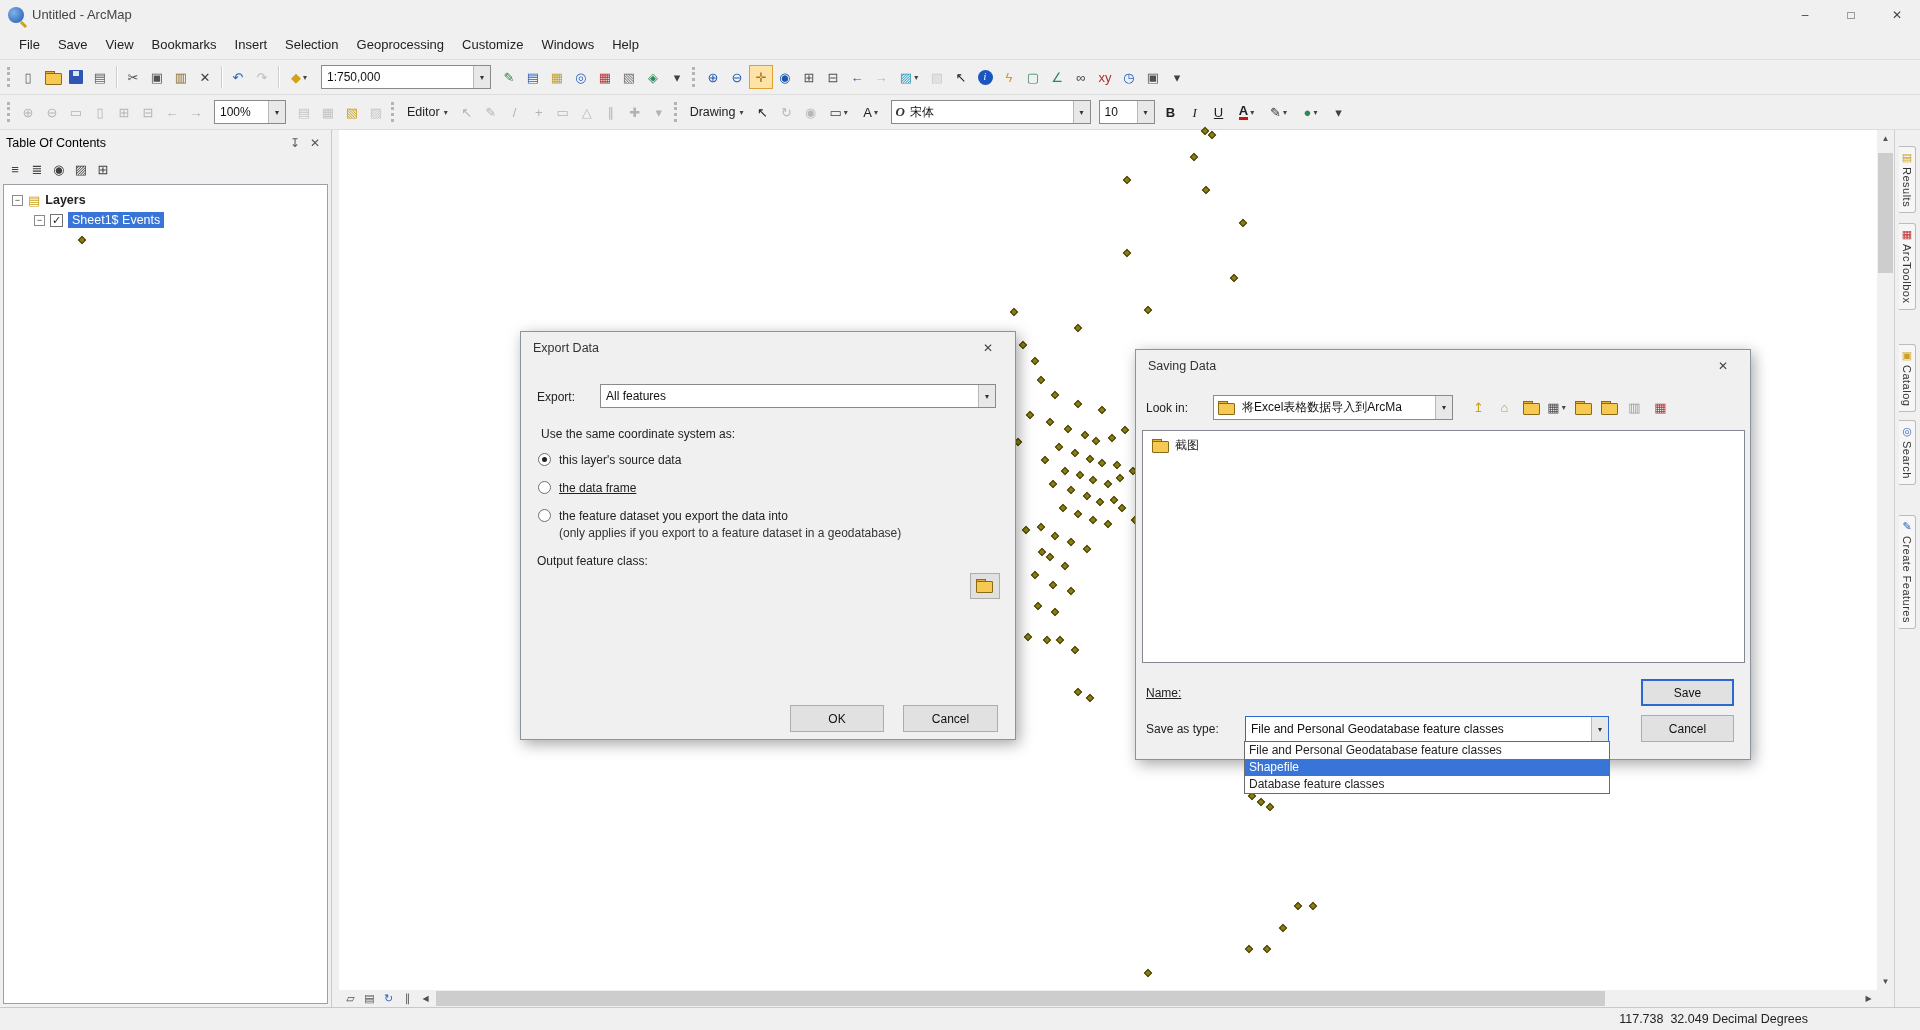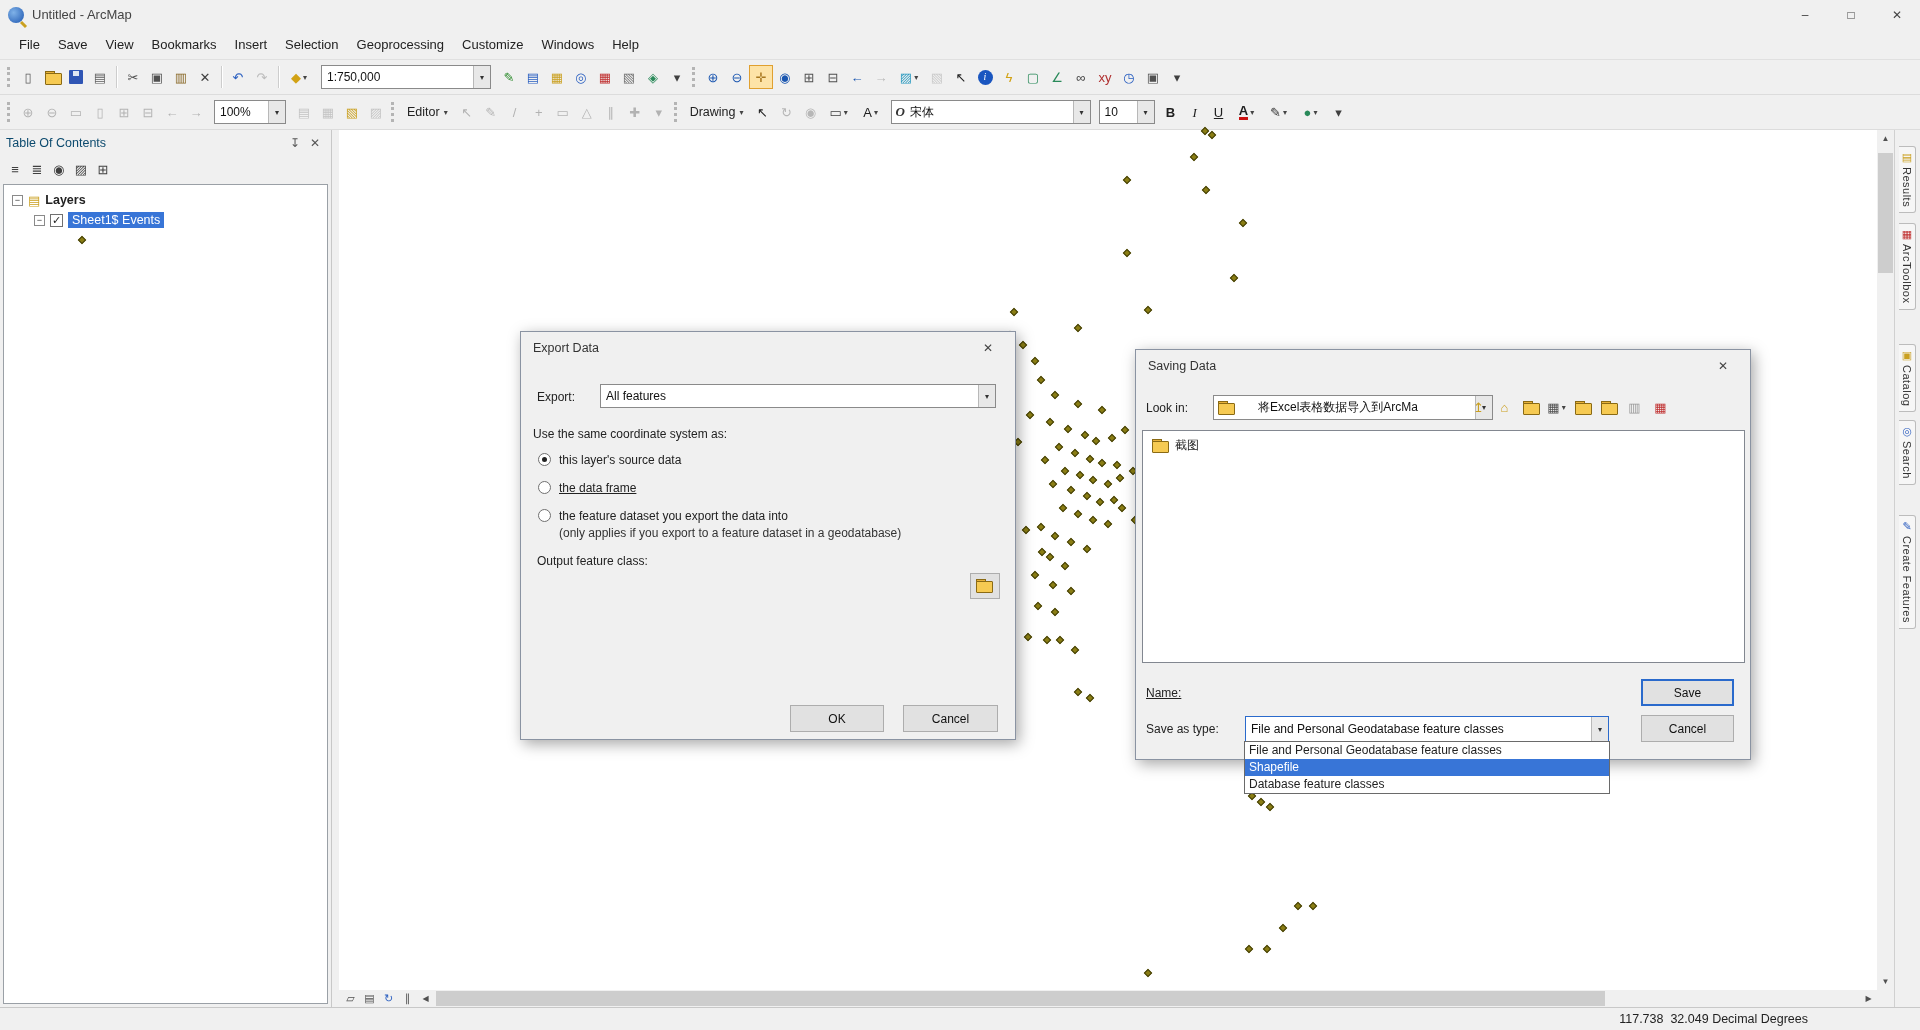--- a/index.html
+++ b/index.html
@@ -55,21 +55,21 @@
   .ic-bold .gl { font-weight:bold; }
   .ic-italic .gl { font-style:italic; font-family:"Liberation Serif", serif; }
   .ic-underline .gl { text-decoration:underline; }
 
   
   #main { display:flex; height:877px; }
 
   
   #toc { width:332px; flex:none; background:#f0f0f0; border-right:1px solid #c8c8c8; display:flex; flex-direction:column; }
   #toc-header { height:26px; display:flex; align-items:center; padding:0 6px; }
-  #toc-title { font-size:12.5px; color:#0c4a6e; }
+  #toc-title { font-size:12.5px; color:#000000; }
   #toc-header .hbtn { width:20px; height:20px; display:flex; align-items:center; justify-content:center; color:#555; font-size:12px; }
   #toc-header .spacer { flex:1; }
   #toc-toolbar { height:26px; display:flex; align-items:center; padding:0 4px; }
   #toc-toolbar .ico { width:22px; height:22px; }
   #toc-tree { flex:1; margin:2px 3px 3px 3px; background:#fff; border:1px solid #9aa0a6; padding-top:5px; font-size:12.5px; overflow:hidden; }
   .tree-row { display:flex; align-items:center; height:20px; gap:5px; }
   .exp { width:11px; height:11px; border:1px solid #8a8a8a; background:#fff; font-size:9px; line-height:9px; text-align:center; color:#333; flex:none; }
   .cb { width:13px; height:13px; border:1px solid #707070; background:#fff; display:flex; align-items:center; justify-content:center; font-size:11px; color:#222; flex:none; }
   .df-icon { color:#caa020; font-size:13px; }
   .layer-sel { background:#3875d7; color:#fff; padding:1px 4px; }
@@ -631,21 +631,21 @@
   <div class="dlg" id="export-dialog">
     <div class="dlg-title">
       <span>Export Data</span>
       <span class="dlg-close">✕</span>
     </div>
     <span class="dlabel" style="left:16px;top:58px;">Export:</span>
     <div class="combo dcombo" style="left:79px;top:52px;width:396px;">
       <span class="val">All features</span>
       <span class="cbtn">▾</span>
     </div>
-    <span class="dlabel" style="left:12px;top:95px;">Use the same coordinate system as:</span>
+    <span class="dlabel" style="left:20px;top:95px;">Use the same coordinate system as:</span>
     <span class="radio sel" style="left:17px;top:121px;"></span>
     <span class="dlabel" style="left:38px;top:121px;">this layer's source data</span>
     <span class="radio" style="left:17px;top:149px;"></span>
     <span class="dlabel" style="left:38px;top:149px;text-decoration:underline;">the data frame</span>
     <span class="radio" style="left:17px;top:177px;"></span>
     <span class="dlabel" style="left:38px;top:177px;">the feature dataset you export the data into</span>
     <span class="dlabel" style="left:38px;top:194px;color:#333;">(only applies if you export to a feature dataset in a geodatabase)</span>
     <span class="dlabel" style="left:16px;top:222px;">Output feature class:</span>
     <span class="btn97" style="left:449px;top:241px;width:30px;height:26px;">
         <span class="mini-folder"></span>
@@ -653,21 +653,21 @@
     <span class="btn97" style="left:269px;top:373px;width:94px;height:27px;">OK</span>
     <span class="btn97" style="left:382px;top:373px;width:95px;height:27px;">Cancel</span>
   </div>
 
   <div class="dlg" id="saving-dialog">
     <div class="dlg-title">
       <span>Saving Data</span>
       <span class="dlg-close">✕</span>
     </div>
     <span class="dlabel" style="left:10px;top:51px;">Look in:</span>
-    <div class="combo dcombo" style="left:77px;top:45px;width:280px;height:25px;gap:16px;">
+    <div class="combo dcombo" style="left:77px;top:45px;width:240px;height:25px;">
       <span class="mini-folder" style="margin-left:3px;"></span>
       <span class="val">将Excel表格数据导入到ArcMa</span>
       <span class="cbtn">▾</span>
     </div>
     <div id="saving-icons">
         <span class="ico">
           <span class="gl" style="color: rgb(202, 160, 32);">↥</span>
         </span>
         <span class="ico">
           <span class="gl" style="color: rgb(202, 160, 32);">⌂</span>

